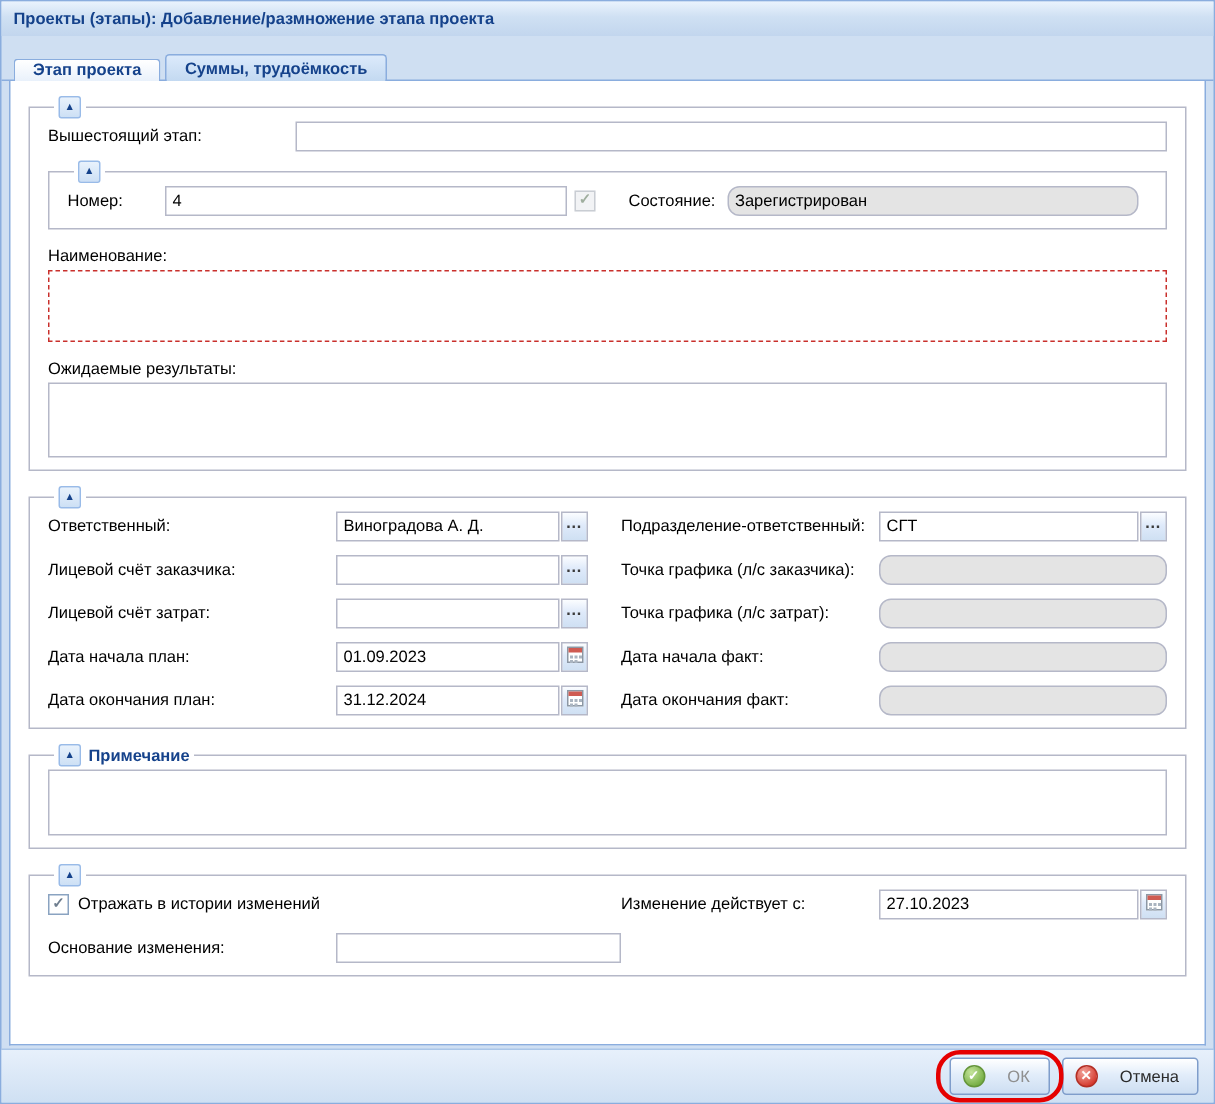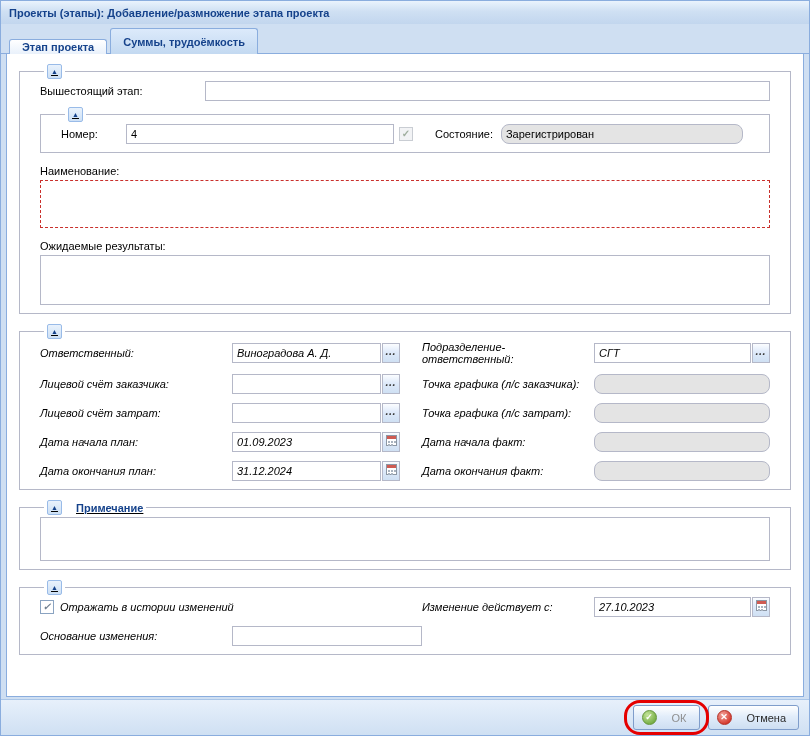--- a/index.html
+++ b/index.html
@@ -2,30 +2,30 @@
 <html><head>
 <meta charset="utf-8">
 <style>
 *{box-sizing:border-box;margin:0;padding:0;}
 html,body{width:810px;height:736px;}
 body{font-family:"Liberation Sans",sans-serif;font-size:11px;color:#000;}
 .window{width:810px;height:736px;display:flex;flex-direction:column;background:#cfdff2;border:1px solid #8aadde;}
 .titlebar{flex:0 0 23px;display:flex;align-items:center;padding:0 8px;font-weight:bold;color:#15428b;background:linear-gradient(#eaf3fd,#cfe0f3 45%,#c2d6ee);}
 .tabstrip{flex:0 0 30px;display:flex;align-items:flex-end;gap:3px;padding:4px 8px 0;position:relative;}
 .tabstrip::after{content:"";position:absolute;left:0;right:0;bottom:0;height:1px;background:#8aadde;}
-.tab{position:relative;z-index:1;display:flex;align-items:center;height:26px;padding:0 12px;border:1px solid #8aadde;border-bottom:none;border-radius:3px 3px 0 0;font-weight:bold;color:#15428b;background:linear-gradient(#dceafb,#c3d9f1);cursor:pointer;}
+.tab{position:relative;z-index:1;display:flex;align-items:center;height:18px;padding:0 12px;border:1px solid #8aadde;border-bottom:none;border-radius:3px 3px 0 0;font-weight:bold;color:#15428b;background:linear-gradient(#dceafb,#c3d9f1);cursor:pointer;}
 .tab.active{height:15px;background:linear-gradient(#ffffff,#e9f1fb);}
 .formbody{flex:1;margin:0 5px;border:1px solid #8aadde;border-top:none;background:#fff;padding:10px 12px 6px;overflow:hidden;}
-.fs{border:1px solid #b5b8c8;padding:2px 20px 8px;margin:0 0 10px;}
-.fs legend{display:flex;align-items:center;gap:14px;margin-left:4px;padding:0 3px;text-decoration:underline;}
+.fs{border:1px solid #b5b8c8;padding:2px 12px 8px;margin:0 0 10px;}
+.fs legend{display:flex;align-items:center;gap:5px;margin-left:4px;padding:0 3px;}
 .fs-title{font-weight:bold;color:#15428b;}
 .tool{width:15px;height:15px;border:1px solid #99bbe8;border-radius:2px;background:linear-gradient(#e9f2fc,#cde0f5);display:inline-flex;align-items:center;justify-content:center;cursor:pointer;}
 .tool>span{font-size:7px;line-height:1;color:#15428b;}
 .row{display:flex;align-items:center;margin-bottom:6px;}
-.row2{display:flex;align-items:center;margin-bottom:9px;font-style:italic;}
+.row2{display:flex;align-items:center;margin-bottom:9px;}
 .row-label{margin:6px 0 3px;}
 .lbl{flex:0 0 auto;}
 .txt{height:20px;border:1px solid #b5b8c8;background:#fff;font:inherit;padding:1px 4px;color:#000;}
 .ro{background:#e4e4e4;border-radius:8px;}
 textarea.txt{display:block;width:100%;resize:none;padding:2px 4px;height:48px;}
 .invalid{border:1px dashed #c9302c;}
 .fieldwrap{display:flex;align-items:center;}
 .fieldwrap .txt{flex:1;min-width:0;}
 .trigger{flex:0 0 18px;width:18px;height:20px;margin-left:1px;border:1px solid #b5b8c8;background:linear-gradient(#fbfdff,#dfeafa 45%,#cfe0f3);display:inline-flex;align-items:center;justify-content:center;cursor:pointer;color:#3b3b3b;font-weight:bold;}
 .trigger>span{line-height:1;font-size:11px;letter-spacing:1px;margin-top:-4px;}

